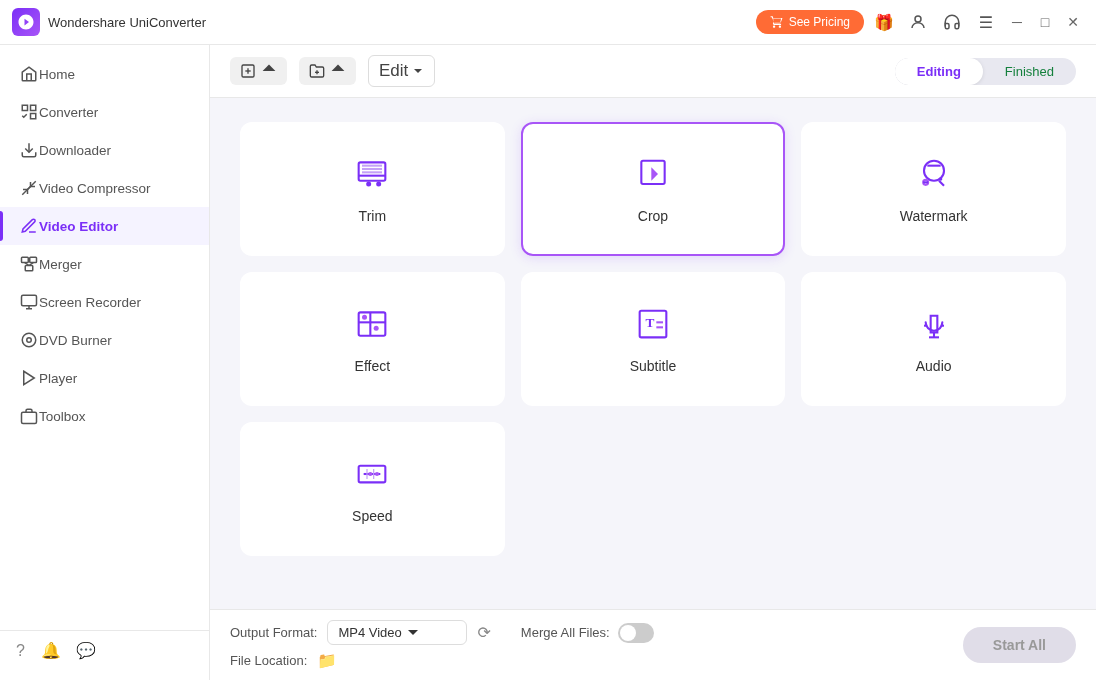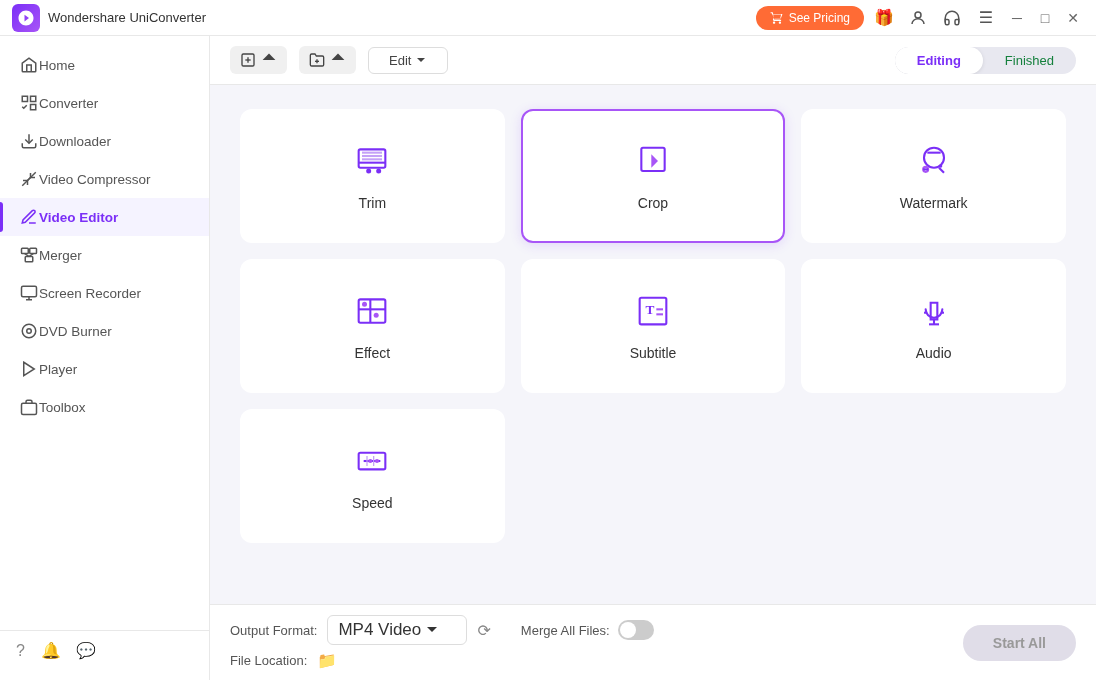--- a/index.html
+++ b/index.html
@@ -1,20 +1,20 @@
 <!DOCTYPE html>
 <html><head>
   <meta charset="utf-8">
   <style>
     * { box-sizing: border-box; margin: 0; padding: 0; }
     body { font-family: 'Segoe UI', Arial, sans-serif; background: #f0f0f5; width: 1096px; height: 680px; overflow: hidden; display: flex; flex-direction: column; }
 
     
     .title-bar {
-      height: 36px;
+      height: 45px;
       background: #fff;
       display: flex;
       align-items: center;
       padding: 0 12px;
       border-bottom: 1px solid #e8e8e8;
       flex-shrink: 0;
     }
     .title-bar-logo {
       width: 28px; height: 28px;
       background: linear-gradient(135deg, #7b2ff7, #a855f7);
@@ -108,21 +108,21 @@
     }
     .toolbar-btn {
       display: flex; align-items: center; gap: 5px;
       background: #f0f0f0; border: none; border-radius: 6px;
       padding: 6px 10px; cursor: pointer; font-size: 13px; color: #444;
     }
     .toolbar-btn svg { width: 16px; height: 16px; }
     .edit-dropdown {
       display: flex; align-items: center; gap: 4px;
       border: 1px solid #ddd; border-radius: 6px;
-      padding: 5px 20px; cursor: pointer; font-size: 13px; color: #444;
+      padding: 5px 10px; cursor: pointer; font-size: 17px; color: #444;
       background: white;
     }
     .tab-toggle {
       display: flex;
       background: #e8e8f0;
       border-radius: 20px;
       overflow: hidden;
       margin-left: auto;
     }
     .tab-btn {
@@ -178,21 +178,21 @@
       padding: 10px 20px;
       display: flex;
       align-items: center;
       flex-shrink: 0;
     }
     .bottom-row { display: flex; flex-direction: column; gap: 6px; flex: 1; }
     .bottom-field { display: flex; align-items: center; gap: 10px; font-size: 13px; color: #555; }
     .bottom-select {
       display: flex; align-items: center; gap: 4px;
       border: 1px solid #ddd; border-radius: 6px;
-      padding: 4px 10px; background: white; cursor: pointer; font-size: 17px; color: #333;
+      padding: 4px 10px; background: white; cursor: pointer; font-size: 13px; color: #333;
       min-width: 140px;
     }
     .bottom-select svg { width: 14px; height: 14px; }
     .merge-toggle {
       display: flex; align-items: center; gap: 8px;
     }
     .toggle-switch {
       width: 36px; height: 20px;
       background: #ccc; border-radius: 10px;
       position: relative; cursor: pointer;

